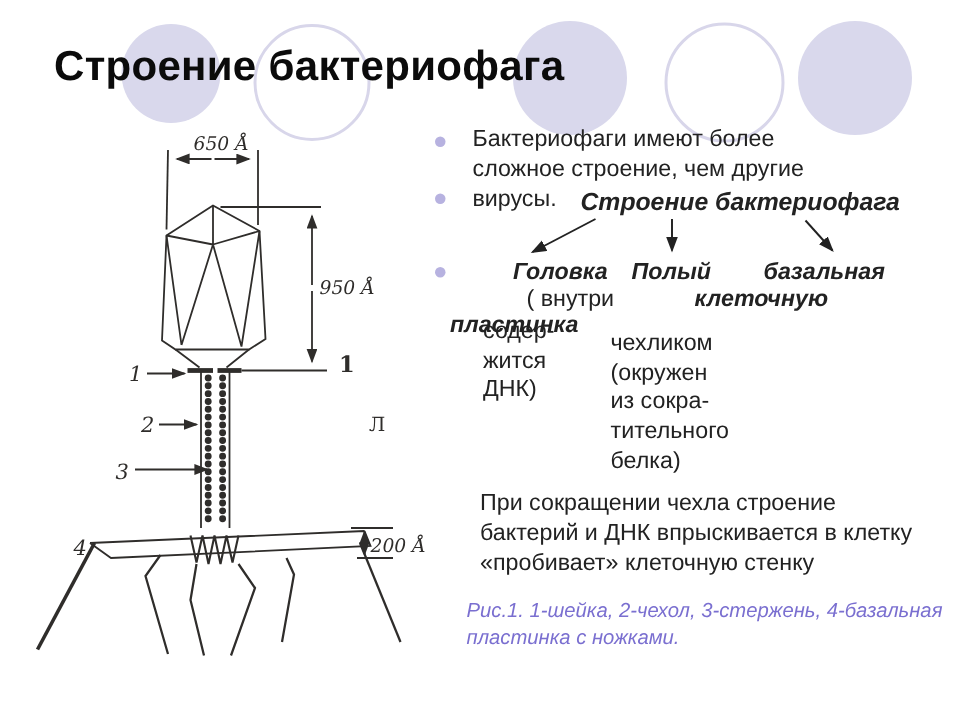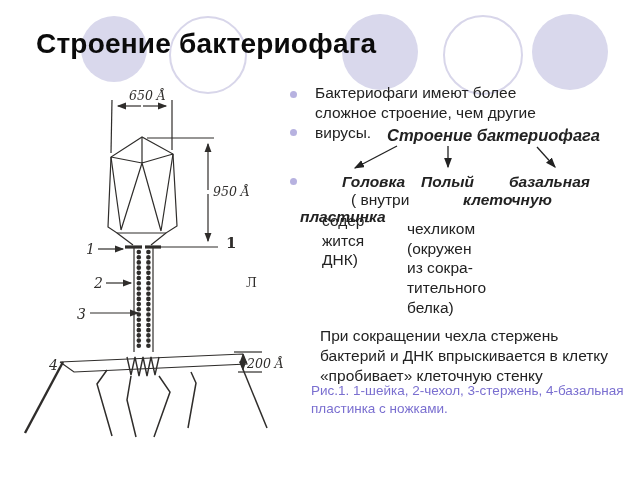--- a/index.html
+++ b/index.html
@@ -154,23 +154,23 @@
   <div class="txt blk" style="left:407px;top:219px;line-height:19.7px;">
     <span>чехликом</span>
     <span>(окружен</span>
     <span>из сокра-</span>
     <span>тительного</span>
     <span>белка)</span>
   </div>
 
 
   <div class="txt blk note" style="left:320px;top:326px;">
-    <span>При сокращении чехла стержень</span>
+    <span>При сокращении чехла строение</span>
     <span>бактерий и ДНК впрыскивается в клетку</span>
     <span>«пробивает» клеточную стенку</span>
   </div>
 
-  <div class="txt blk caption" style="left:311px;top:382px;">
+  <div class="txt blk caption" style="left:311px;top:398px;font-style:italic;">
     <span>Рис.1. 1-шейка, 2-чехол, 3-стержень, 4-базальная</span>
     <span>пластинка с ножками.</span>
   </div>
 
 </div>
 
 </body></html>

